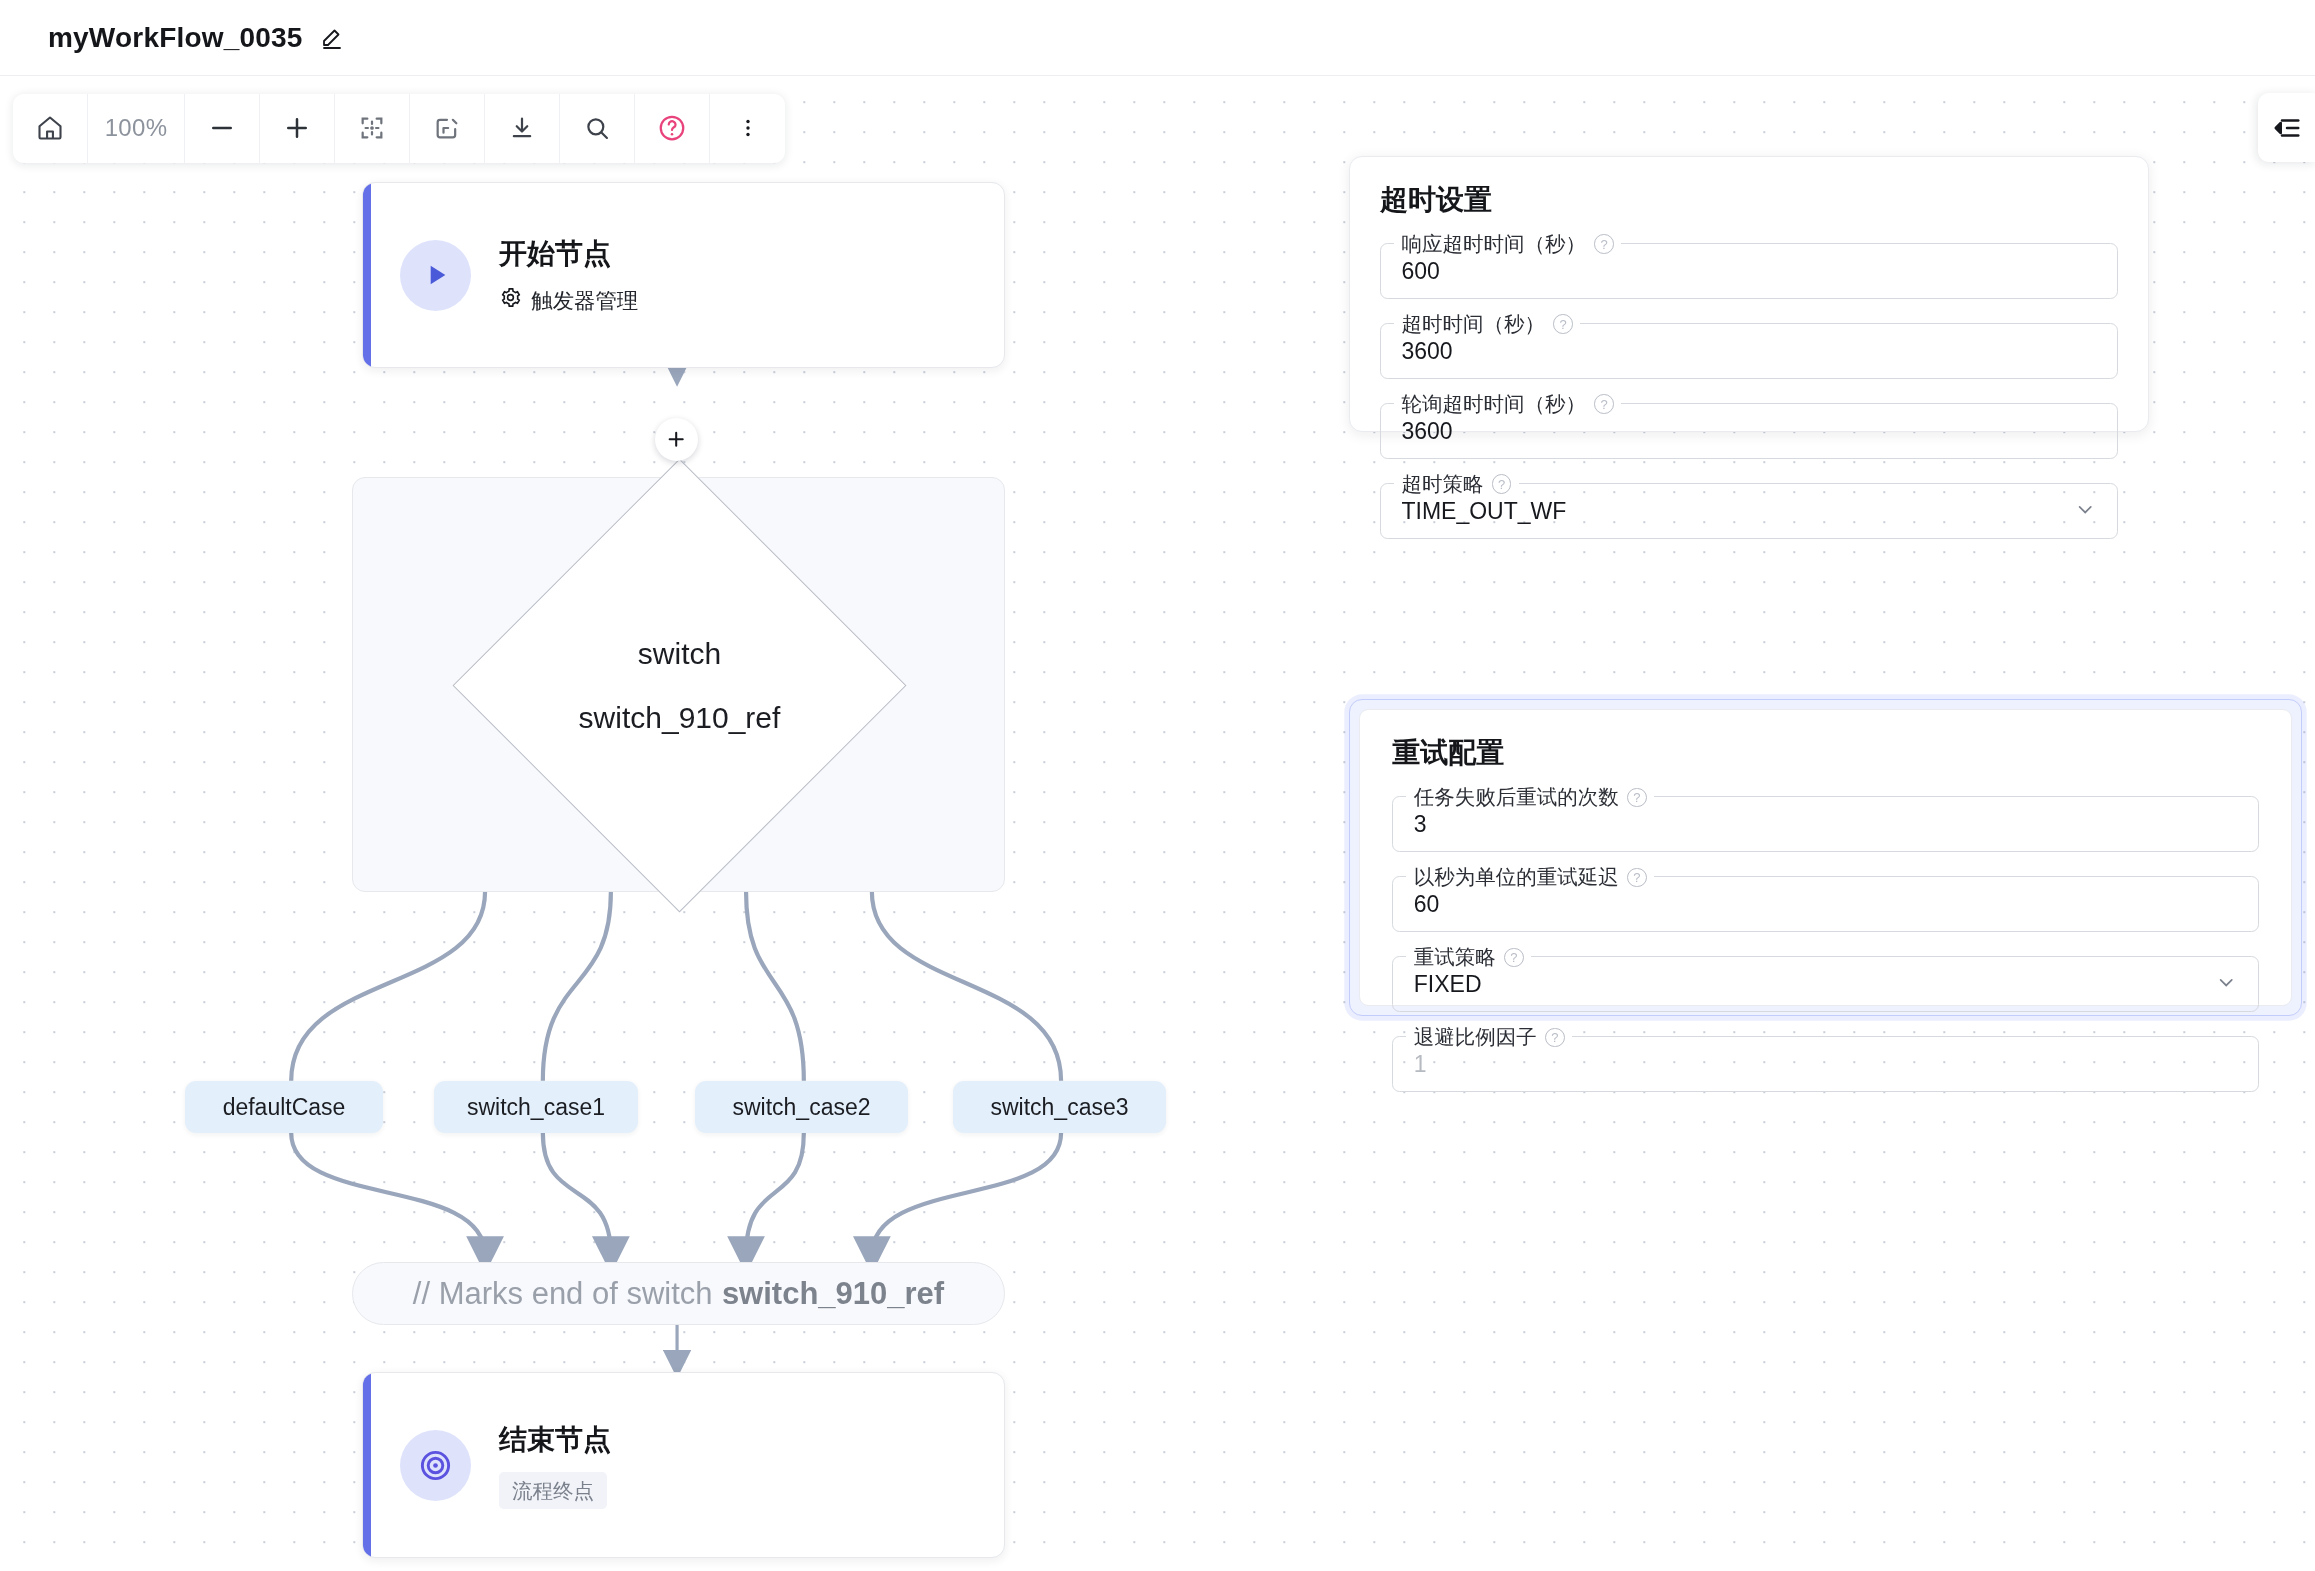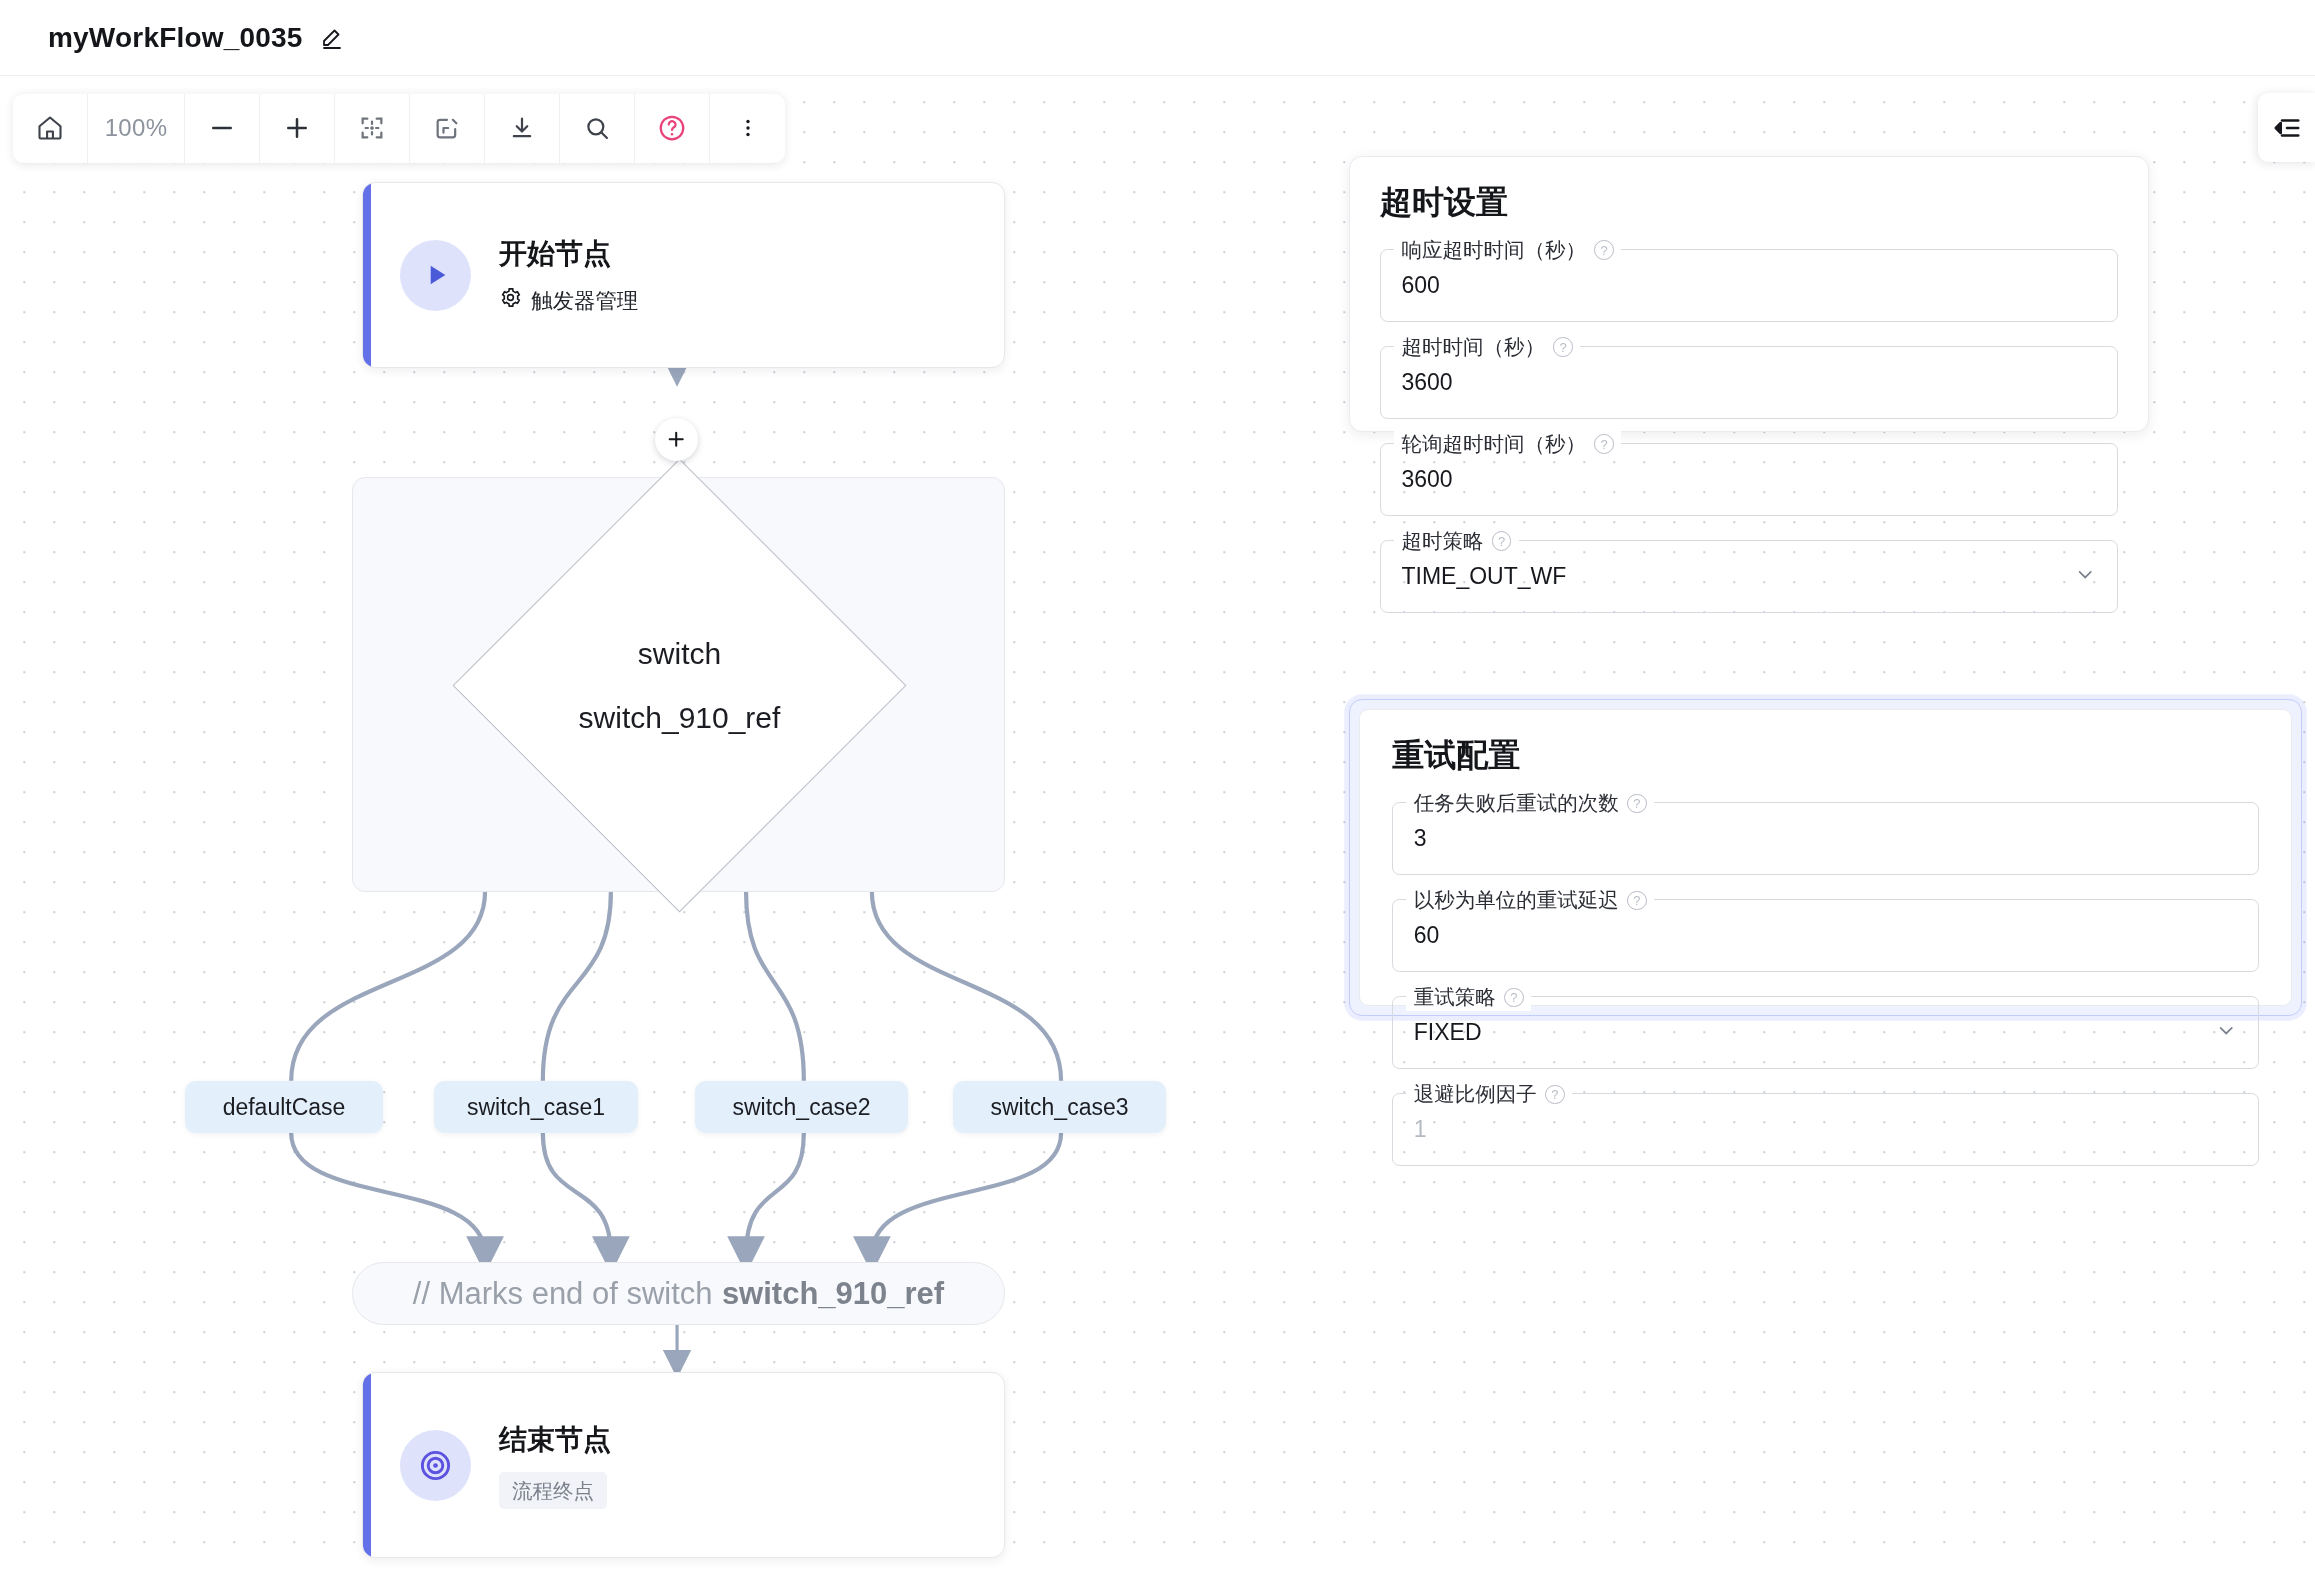--- a/index.html
+++ b/index.html
@@ -239,31 +239,31 @@
     padding: 9.3px;
   }
   .panel-retry-inner {
     width: 100%; height: 100%;
     background: #fff;
     border: 0.9px solid #e9ebef;
     border-radius: 9.3px;
     position: relative;
   }
   .panel-title {
-    font-size: 32px; font-weight: 700; color: #14161a;
+    font-size: 28px; font-weight: 700; color: #14161a;
   }
   .panel-body { padding: 24px 30px 20.5px 30px; }
   .panel-title-r { padding: 24px 0 0 32px; }
 
   .field {
     position: relative;
     margin-top: 24px;
     border: 0.9px solid #d6d9de;
     border-radius: 7.5px;
-    height: 73px;
+    height: 56px;
     display: flex; align-items: center;
     padding: 0 20.5px;
   }
   .field-legend {
     position: absolute;
     top: -14px; left: 13px;
     background: #fff;
     padding: 0 7.5px;
     display: flex; align-items: center; gap: 8.4px;
     font-size: 20.5px; color: #2b2e35;

